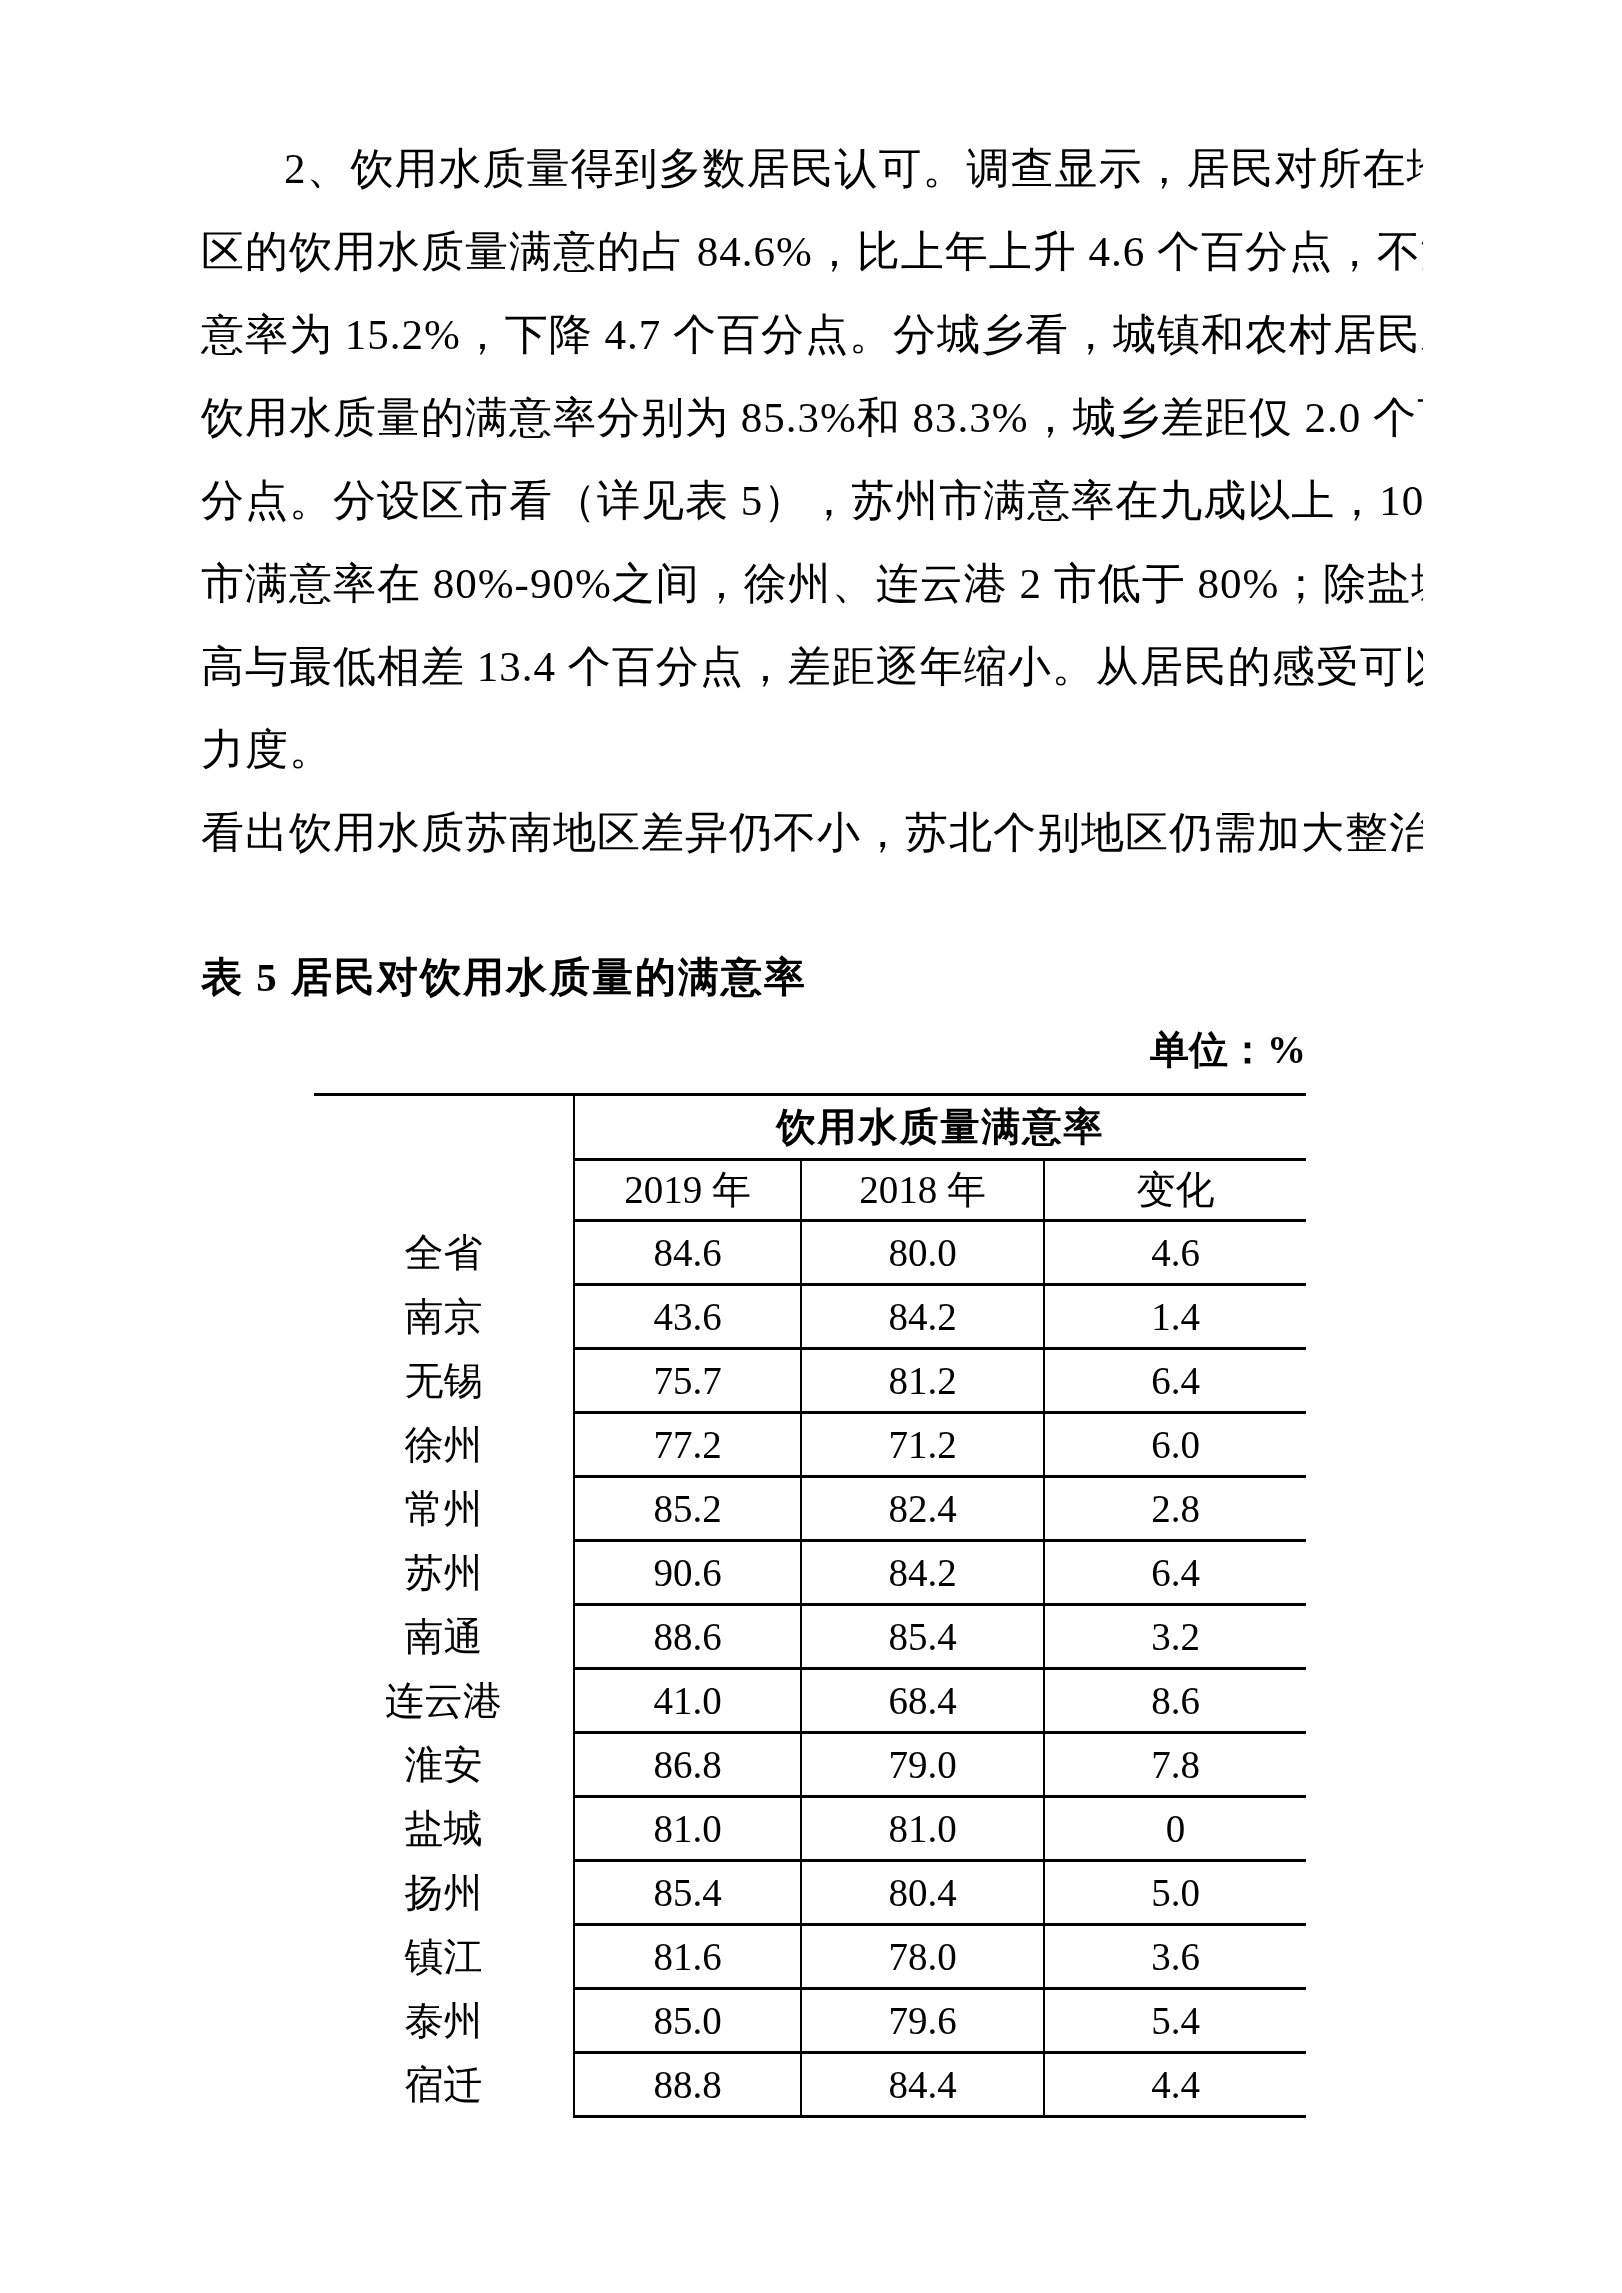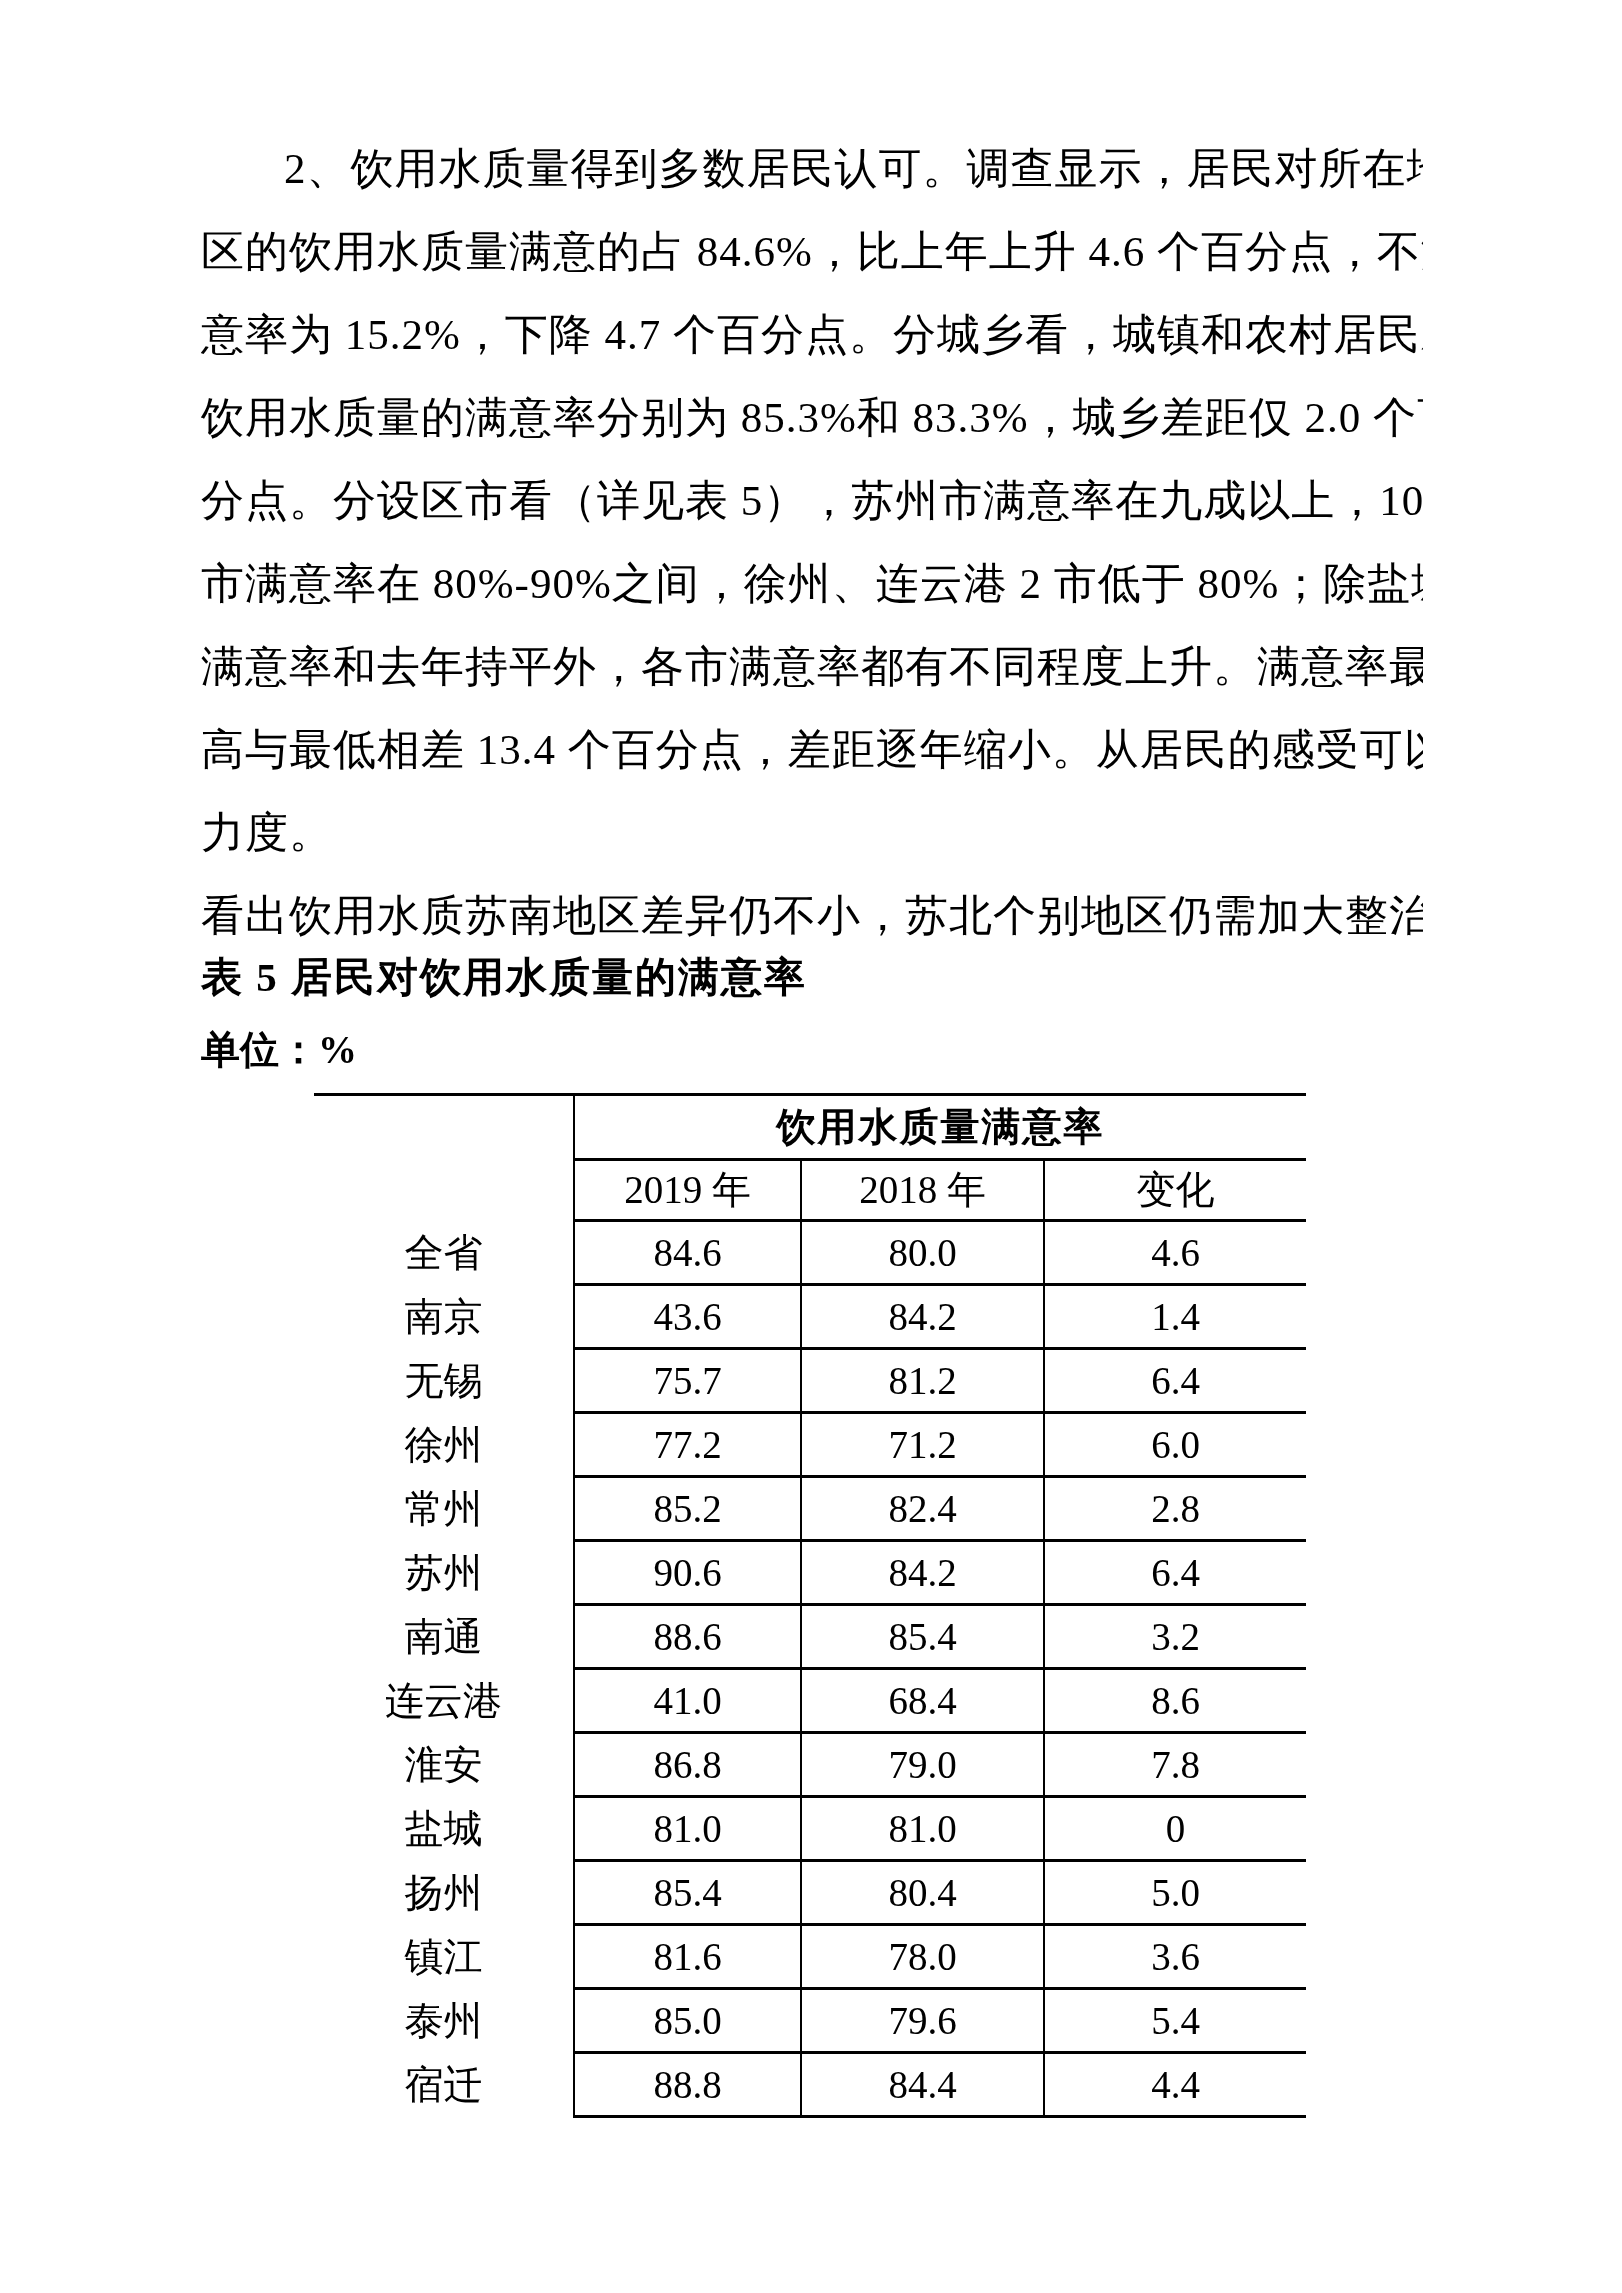--- a/index.html
+++ b/index.html
@@ -48,20 +48,21 @@
   }
   .unit-label {
     position: absolute;
     left: 201px;
     top: 1023px;
     width: 1105px;
     height: 53px;
     line-height: 53px;
     font-size: 39px;
     font-weight: bold;
+    text-align: right;
     font-family: Liberation Serif, serif;
   }
 
   
   .sat-table {
     position: absolute;
     left: 314px;
     top: 1093px;
     width: 992px;
     border-collapse: collapse;
@@ -91,21 +92,20 @@
 
 <div class="page">
 
   <div class="para">
     <div class="para-line first">2、饮用水质量得到多数居民认可。调查显示，居民对所在地</div>
     <div class="para-line">区的饮用水质量满意的占 84.6%，比上年上升 4.6 个百分点，不满</div>
     <div class="para-line">意率为 15.2%，下降 4.7 个百分点。分城乡看，城镇和农村居民对</div>
     <div class="para-line">饮用水质量的满意率分别为 85.3%和 83.3%，城乡差距仅 2.0 个百</div>
     <div class="para-line">分点。分设区市看（详见表 5），苏州市满意率在九成以上，10 个</div>
     <div class="para-line">市满意率在 80%-90%之间，徐州、连云港 2 市低于 80%；除盐城</div>
-    <div class="para-line">满意率和去年持平外，各市满意率都有不同程度上升。满意率最</div>
     <div class="para-line">高与最低相差 13.4 个百分点，差距逐年缩小。从居民的感受可以</div>
     <div class="para-line last">力度。</div>
     <div class="para-line">看出饮用水质苏南地区差异仍不小，苏北个别地区仍需加大整治</div>
   </div>
 
   <div class="tbl-title">表 5 居民对饮用水质量的满意率</div>
 
   <div class="unit-label">单位：%</div>
 
   <table class="sat-table">

